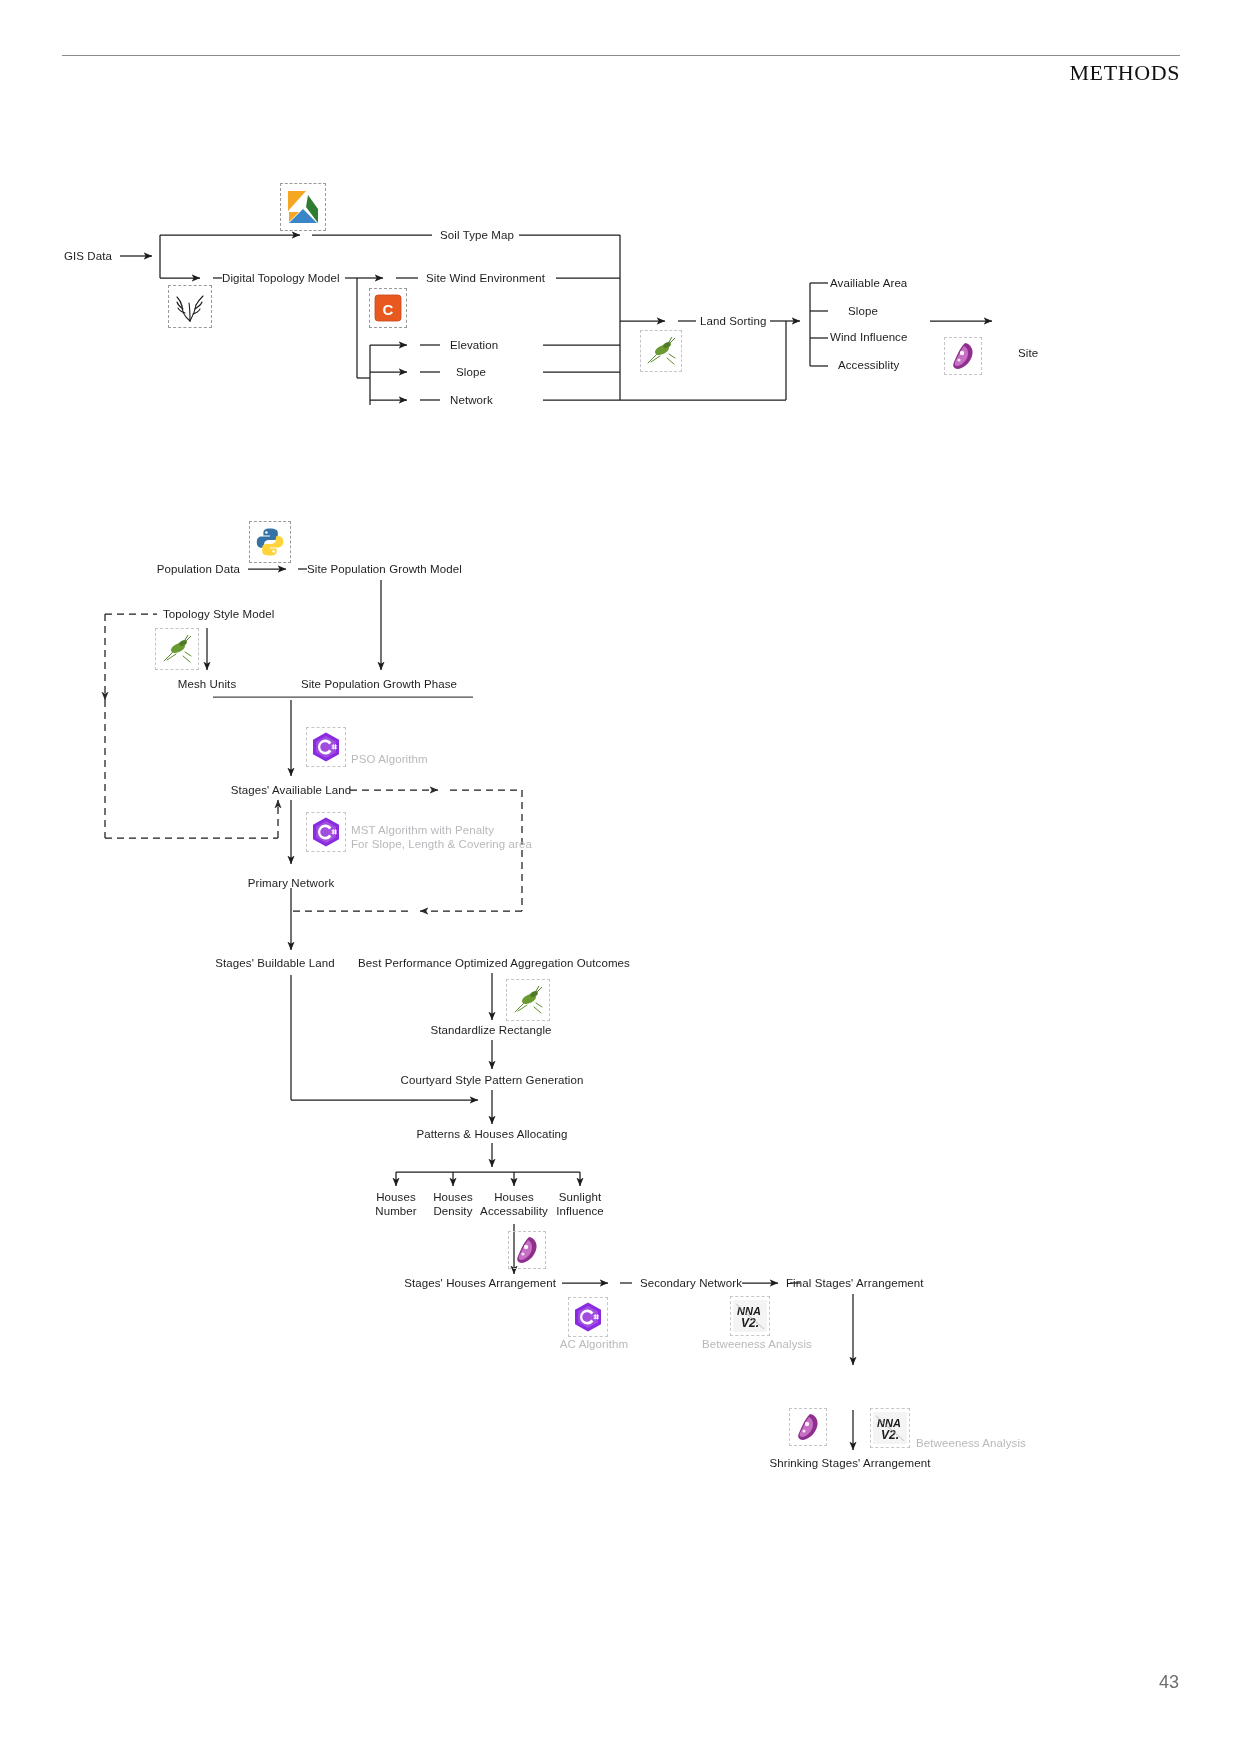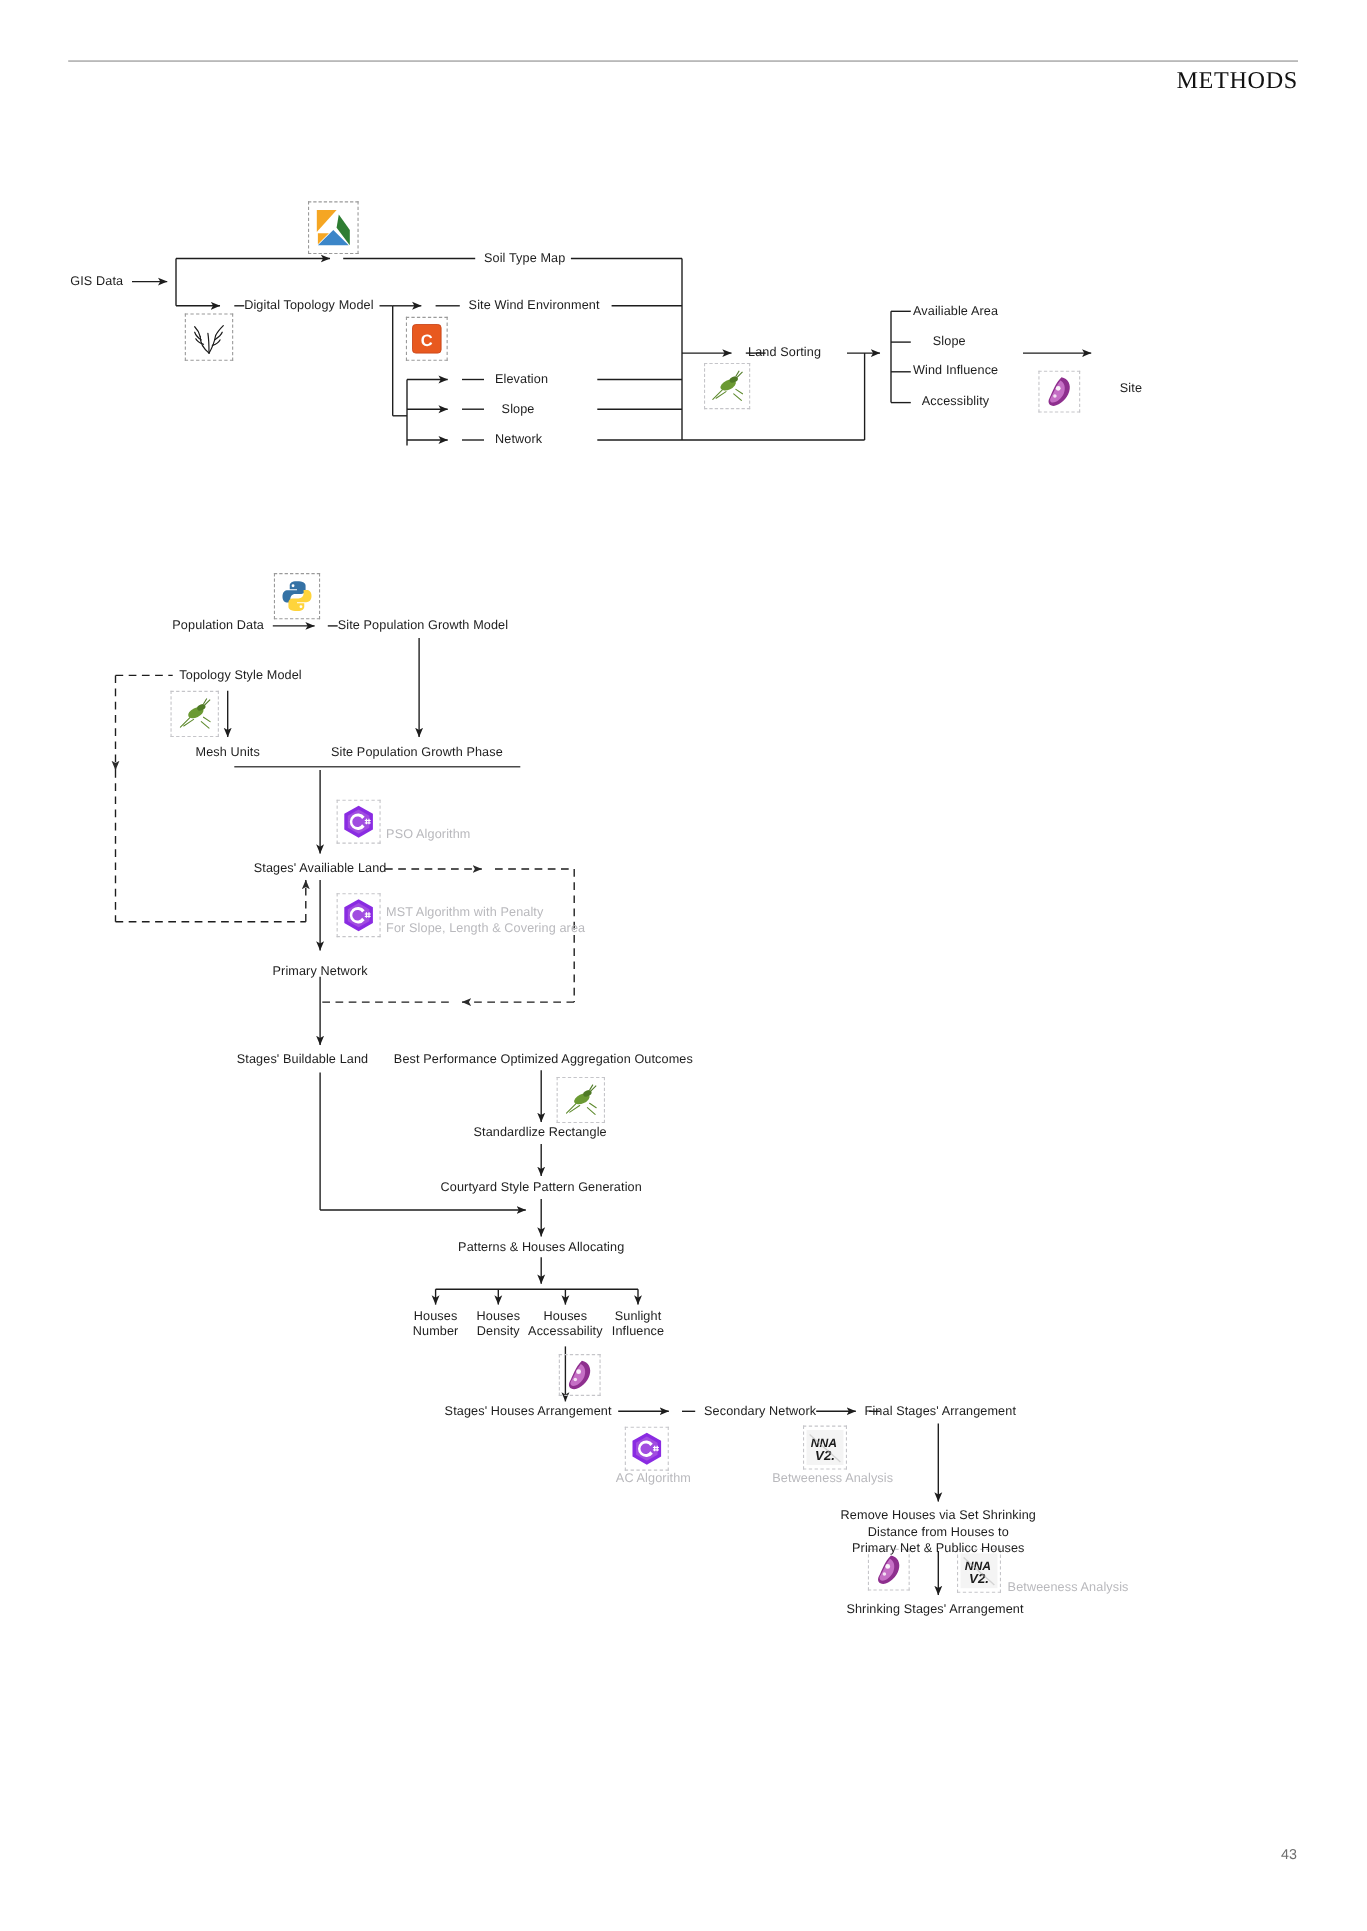--- a/index.html
+++ b/index.html
@@ -40,21 +40,21 @@
     font-size: 22px;
     letter-spacing: 0.6px;
     color: #111;
     white-space: nowrap;
   }
   .page-number {
     position: absolute;
     right: 64px;
     bottom: 62px;
     font-family: "Liberation Sans", sans-serif;
-    font-size: 13px;
+    font-size: 18px;
     color: #6f6f6f;
   }
 
   
   .node {
     position: absolute;
     font-size: 11.5px;
     line-height: 14px;
     color: #1d1d1d;
     white-space: nowrap;
@@ -284,21 +284,21 @@
   <div class="node" style="left:222px; top:271px;">Digital Topology Model</div>
 
   <div class="node" style="left:426px; top:271px;">Site Wind Environment</div>
 
   <div class="node" style="left:450px; top:338px;">Elevation</div>
 
   <div class="node" style="left:456px; top:365px;">Slope</div>
 
   <div class="node" style="left:450px; top:393px;">Network</div>
 
-  <div class="node" style="left:680px; top:314px;">Land Sorting</div>
+  <div class="node" style="left:700px; top:314px;">Land Sorting</div>
 
   <div class="node" style="left:830px; top:276px;">Availiable Area</div>
 
   <div class="node" style="left:848px; top:304px;">Slope</div>
 
   <div class="node" style="left:830px; top:330px;">Wind Influence</div>
 
   <div class="node" style="left:838px; top:358px;">Accessiblity</div>
 
   <div class="node" style="left:1018px; top:314px;margin-top:32px;">Site</div>
@@ -464,21 +464,20 @@
   <div class="node ctr multi" style="left:514px; top:1190px; width:94px;">Houses<br>Accessability</div>
 
   <div class="node ctr multi" style="left:580px; top:1190px; width:80px;">Sunlight<br>Influence</div>
 
   <div class="node right" style="left:556px; top:1276px;">Stages' Houses Arrangement</div>
 
   <div class="node" style="left:640px; top:1276px;">Secondary Network</div>
 
   <div class="node" style="left:786px; top:1276px;">Final Stages' Arrangement</div>
 
-  <div class="node ctr multi" style="left:853px; top:1371px; width:210px; line-height:15px;">Remove Houses via Set Shrinking<br>Distance from Houses to<br>Primary Net &amp; Publicc Houses</div>
 
   <div class="node ctr" style="left:850px; top:1456px;">Shrinking Stages' Arrangement</div>
 
   <div class="node faded" style="left:351px; top:752px;">PSO Algorithm</div>
 
   <div class="node faded multi" style="left:351px; top:823px; width:200px; text-align:left; line-height:14px;">MST Algorithm with Penalty<br>For Slope, Length &amp; Covering area</div>
 
   <div class="node faded ctr" style="left:594px; top:1337px;">AC Algorithm</div>
 
   <div class="node faded ctr" style="left:757px; top:1337px;">Betweeness Analysis</div>

